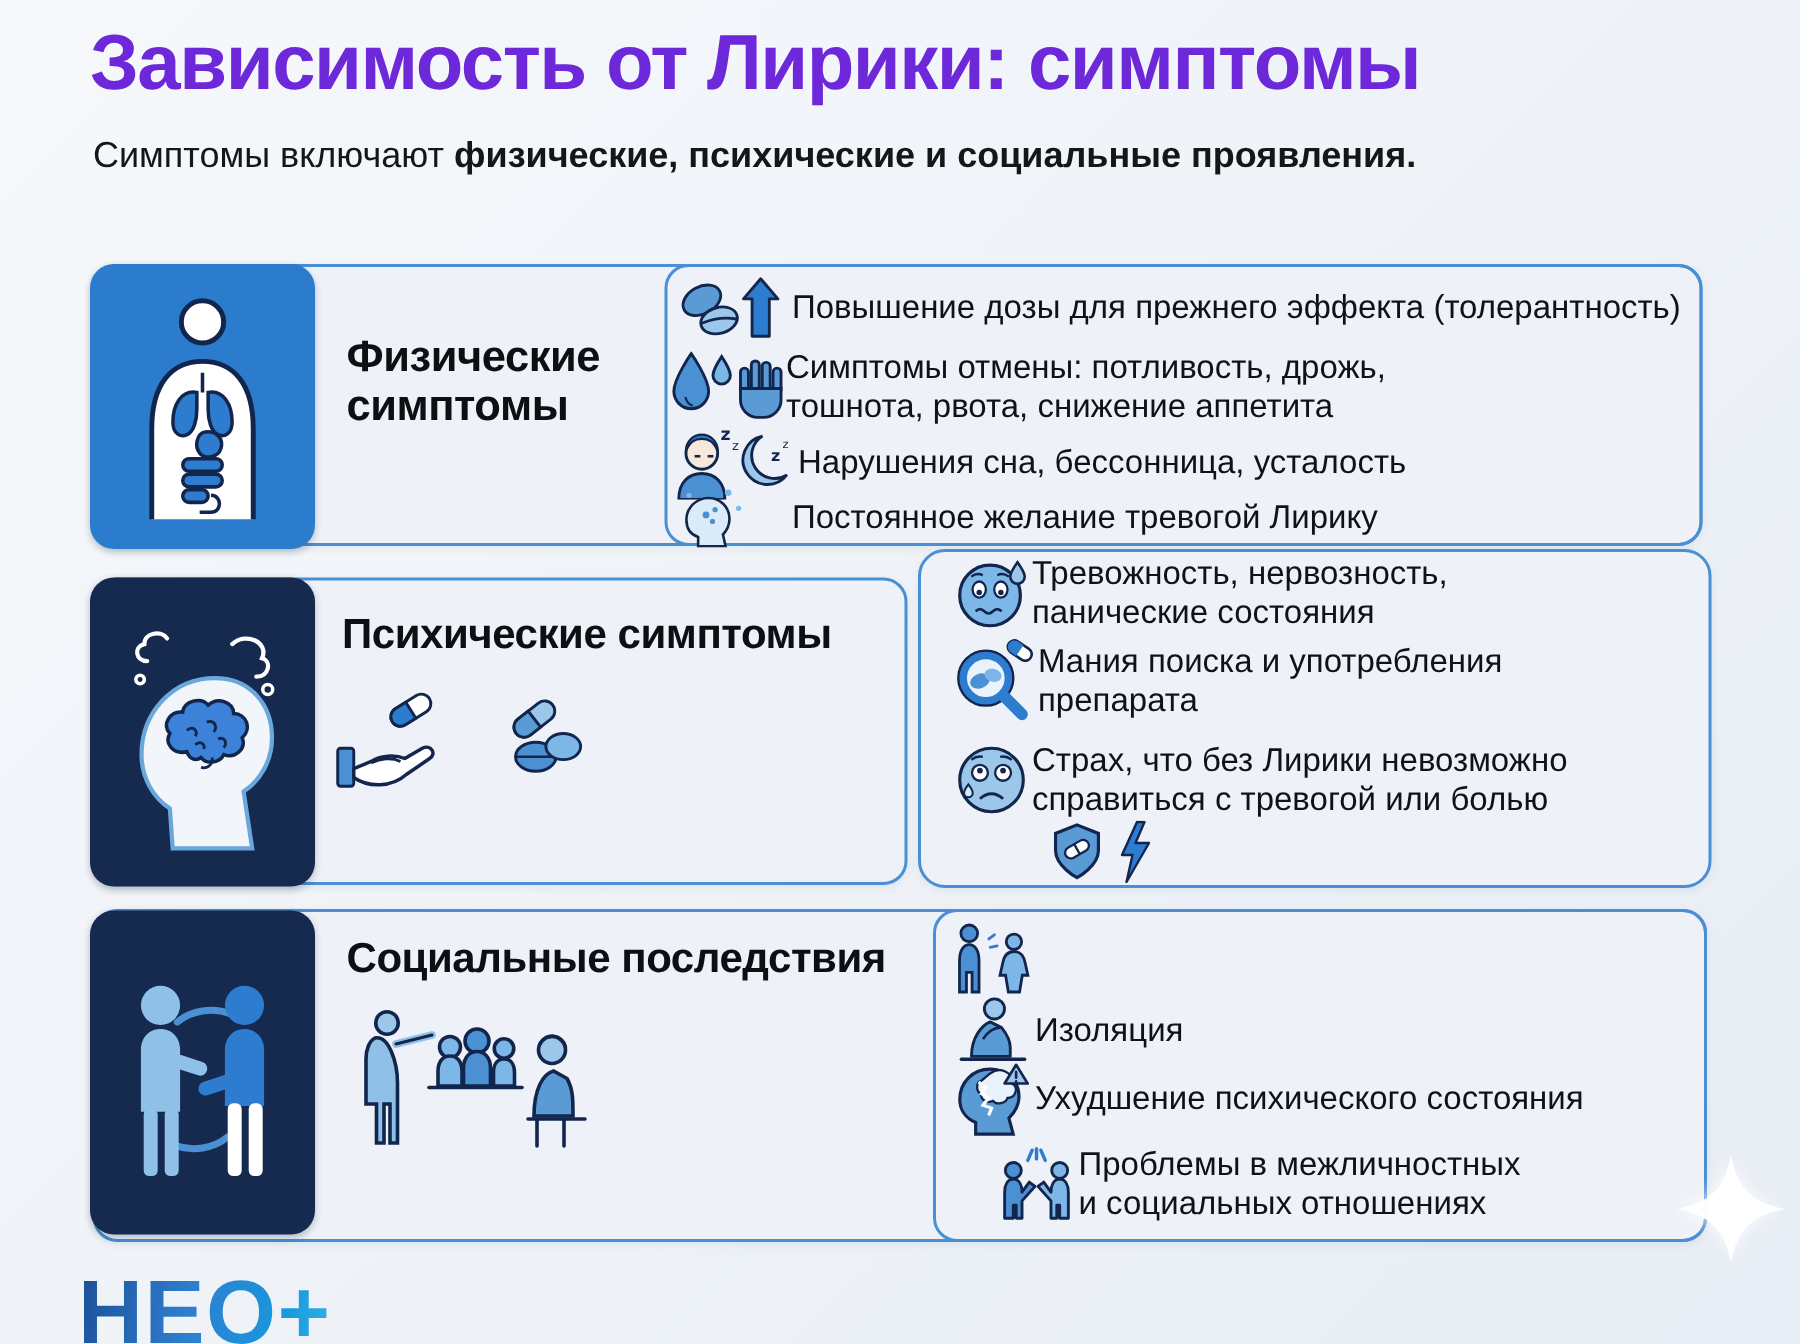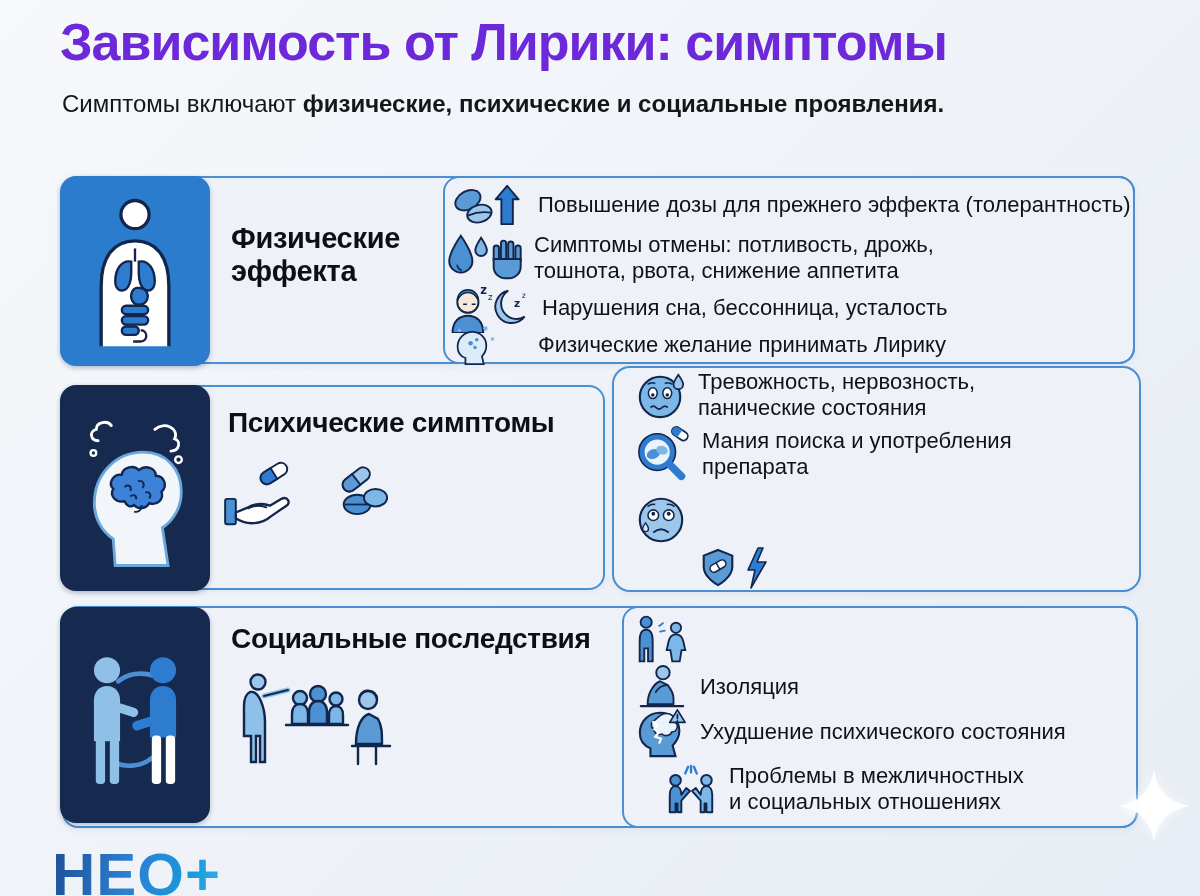--- a/index.html
+++ b/index.html
@@ -29,21 +29,21 @@
 
   .tile {
     border-radius:16px; display:flex; align-items:center; justify-content:center;
     box-shadow:0 2px 5px rgba(10,30,60,.25);
   }
   .tile-blue { background:#2b7ccd; }
   .tile-navy { background:#16294e; }
 
   .sec-title { font-weight:800; color:#0d0f13; letter-spacing:-0.3px; line-height:1.15; }
 
-  .row { display:flex; align-items:center; gap:10px; }
+  .row { display:flex; align-items:center; }
   .row .ic { flex:0 0 auto; display:flex; align-items:center; justify-content:center; }
   .itxt { font-size:22px; line-height:1.18; color:#101216; white-space:pre; }
 
   .logo {
     left:52px; top:840px; font-size:60px; font-weight:900; letter-spacing:1px;
     background:linear-gradient(100deg,#1c4f96 0%,#2e7fd0 45%,#1899dd 80%,#35b2e8 100%);
     -webkit-background-clip:text; background-clip:text; color:transparent;
   }
   .sparkle { filter: drop-shadow(0 0 6px rgba(255,255,255,.9)); }
   svg { display:block; }
@@ -70,21 +70,21 @@
       <path d="M54 70 c11 -2 17 9 17 21 c0 9 -6 11 -10 9 c-5 -2 -7 -11 -7 -18 z" fill="#2e7cd0" stroke="#12264d" stroke-width="2.5"></path>
       <path d="M52 98 c9 -1 13 6 11 12 c-2 6 -11 8 -15 3 c-4 -5 -2 -14 4 -15 z" fill="#2e7cd0" stroke="#12264d" stroke-width="2.5"></path>
       <rect x="36" y="117" width="28" height="9" rx="4.5" fill="#2e7cd0" stroke="#12264d" stroke-width="2.5"></rect>
       <rect x="36" y="128" width="28" height="9" rx="4.5" fill="#2e7cd0" stroke="#12264d" stroke-width="2.5"></rect>
       <rect x="36" y="139" width="18" height="9" rx="4.5" fill="#2e7cd0" stroke="#12264d" stroke-width="2.5"></rect>
       <path d="M56 143 c8 0 8 12 0 12 h-8" fill="none" stroke="#12264d" stroke-width="2.5"></path>
     </svg>
   </span>
 </div>
 
-<div class="abs sec-title" style="left:231px; top:222px; width:215px; font-size:29px;">Физические эффекта</div>
+<div class="abs sec-title" style="left:231px; top:222px; width:215px; font-size:29px;">Физические симптомы</div>
 
 <div class="abs row" style="left:448px; top:184px; height:42px;">
   <span class="ic" style="width:80px;">
     <svg width="76" height="44" viewBox="0 0 76 46">
       <ellipse cx="17" cy="18" rx="14" ry="9.5" fill="#5b9bd5" stroke="#12264d" stroke-width="2" transform="rotate(-28 17 18)"></ellipse>
       <ellipse cx="29" cy="32" rx="13" ry="9" fill="#9cc6ea" stroke="#12264d" stroke-width="2" transform="rotate(-16 29 32)"></ellipse>
       <path d="M17 34 Q29 29 41 31" fill="none" stroke="#12264d" stroke-width="2"></path>
       <path d="M58 3 L70 17 H64 V43 H52 V17 H46 Z" fill="#2e7cd0" stroke="#12264d" stroke-width="2" stroke-linejoin="round"></path>
     </svg>
   </span>
@@ -132,21 +132,21 @@
     <svg width="46" height="40" viewBox="0 0 52 46">
       <path d="M15 45 v-7 c-6 -2 -9 -7 -9 -13 c0 -10 8 -17 17 -17 c9 0 16 7 16 16 c0 5 -2 9 -5 12 l2 9 z" fill="#dcebf8" stroke="#12264d" stroke-width="2"></path>
       <circle cx="21" cy="21" r="2.6" fill="#4a90d2"></circle>
         <circle cx="28" cy="17" r="2" fill="#4a90d2"></circle>
         <circle cx="26" cy="26" r="2" fill="#4a90d2"></circle>
       <circle cx="8" cy="6" r="2" fill="#7db7e8"></circle>
         <circle cx="38" cy="4" r="2.5" fill="#7db7e8"></circle>
         <circle cx="46" cy="16" r="2" fill="#7db7e8"></circle>
     </svg>
   </span>
-  <span class="itxt">Физические желание принимать Лирику</span>
+  <span class="itxt">Постоянное желание тревогой Лирику</span>
 </div>
 
 <div class="abs panel" style="left:62px; top:385px; width:543px; height:205px;"></div>
 <div class="abs tile tile-navy" style="left:60px; top:385px; width:150px; height:206px;">
   <span>
     <svg width="104" height="164" viewBox="0 0 110 172">
       <path d="M16 36 c-8 0 -10 -10 -2 -12 c0 -8 12 -10 16 -4" fill="none" stroke="#ffffff" stroke-width="3" stroke-linecap="round"></path>
       <circle cx="11" cy="49" r="3" fill="none" stroke="#ffffff" stroke-width="2.5"></circle>
       <path d="M76 24 c10 -9 26 -1 21 10 c7 2 5 13 -4 13" fill="none" stroke="#ffffff" stroke-width="3" stroke-linecap="round"></path>
       <circle cx="101" cy="56" r="3.5" fill="none" stroke="#ffffff" stroke-width="2.5"></circle>
@@ -225,20 +225,22 @@
       <circle cx="27" cy="27" r="22" fill="#9cc6ea" stroke="#12264d" stroke-width="2.2"></circle>
       <circle cx="19" cy="22" r="5.5" fill="#ffffff" stroke="#12264d" stroke-width="1.6"></circle>
       <circle cx="35" cy="22" r="5.5" fill="#ffffff" stroke="#12264d" stroke-width="1.6"></circle>
       <circle cx="19" cy="20.5" r="2" fill="#12264d"></circle>
         <circle cx="35" cy="20.5" r="2" fill="#12264d"></circle>
       <path d="M13 13 q4 -3 8 -2 M33 11 q4 -1 8 2" fill="none" stroke="#12264d" stroke-width="1.6"></path>
       <path d="M19 40 q8 -7 16 0" fill="none" stroke="#12264d" stroke-width="2"></path>
       <path d="M11 30 c0 0 -3 4 -3 6 a3 3 0 0 0 6 0 c0 -2 -3 -6 -3 -6 z" fill="#d7e8f7" stroke="#12264d" stroke-width="1.4"></path>
     </svg>
   </span>
+  <span class="itxt">Страх, что без Лирики невозможно
+справиться с тревогой или болью</span>
 </div>
 
 <span class="abs" style="left:700px; top:548px;">
   <svg width="36" height="40" viewBox="0 0 36 42">
     <path d="M18 2 L33 8 V20 C33 31 18 39 18 39 C18 39 3 31 3 20 V8 Z" fill="#5b9bd5" stroke="#12264d" stroke-width="2.2"></path>
     <g transform="rotate(-30 18 19)">
       <rect x="9" y="15" width="18" height="8" rx="4" fill="#ffffff" stroke="#12264d" stroke-width="1.6"></rect>
       <path d="M18 15 v8" stroke="#12264d" stroke-width="1.6"></path>
     </g>
   </svg>

